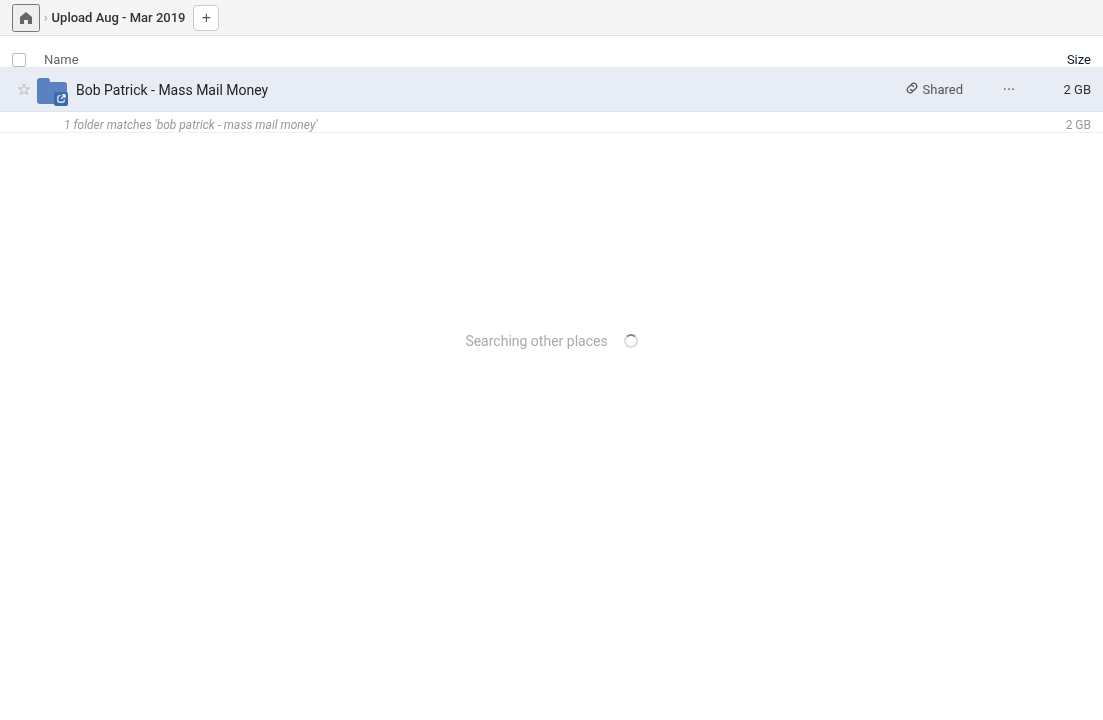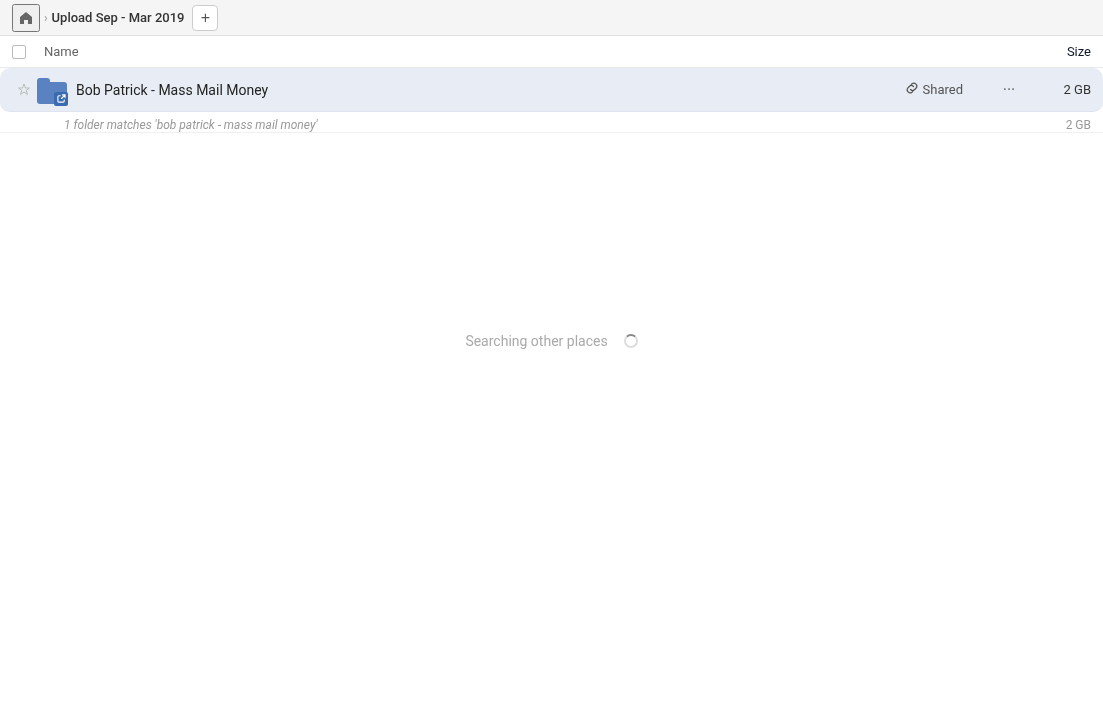--- a/index.html
+++ b/index.html
@@ -63,21 +63,21 @@
       align-items: center;
       justify-content: center;
       color: #555;
       font-size: 16px;
       font-weight: 300;
     }
 
     
     .column-headers {
       display: flex;
-      align-items: center;
+      align-items: flex-end;
       padding: 0 12px;
       height: 32px;
       border-bottom: 1px solid #e8e8e8;
       background: #fff;
     }
 
     .col-checkbox {
       width: 28px;
       flex-shrink: 0;
       display: flex;
@@ -101,21 +101,20 @@
     
     .file-row {
       display: flex;
       align-items: center;
       padding: 0 12px;
       height: 44px;
       background: #e8edf5;
       border-bottom: 1px solid #dde4ef;
       cursor: pointer;
       position: relative;
-      border-radius: 10px;
     }
 
     .row-star {
       width: 24px;
       flex-shrink: 0;
       display: flex;
       align-items: center;
       justify-content: center;
       color: #bbb;
       font-size: 14px;
@@ -279,21 +278,21 @@
 </head>
 <body>
 
 <div class="header-bar">
   <button class="home-icon-btn" title="Home">
     <svg width="16" height="16" viewBox="0 0 16 16" fill="none" xmlns="http://www.w3.org/2000/svg">
       <path d="M8 2L2 7v7h4v-4h4v4h4V7L8 2z" fill="#666"></path>
     </svg>
   </button>
   <span class="chevron-icon">›</span>
-  <span class="breadcrumb-title">Upload Sep - Mar 2019</span>
+  <span class="breadcrumb-title">Upload Aug - Mar 2019</span>
   <button class="add-btn">+</button>
 </div>
 
 <div class="column-headers">
   <div class="col-checkbox">
     <div class="checkbox"></div>
   </div>
   <div class="col-name">Name</div>
   <div class="col-size">Size</div>
 </div>

